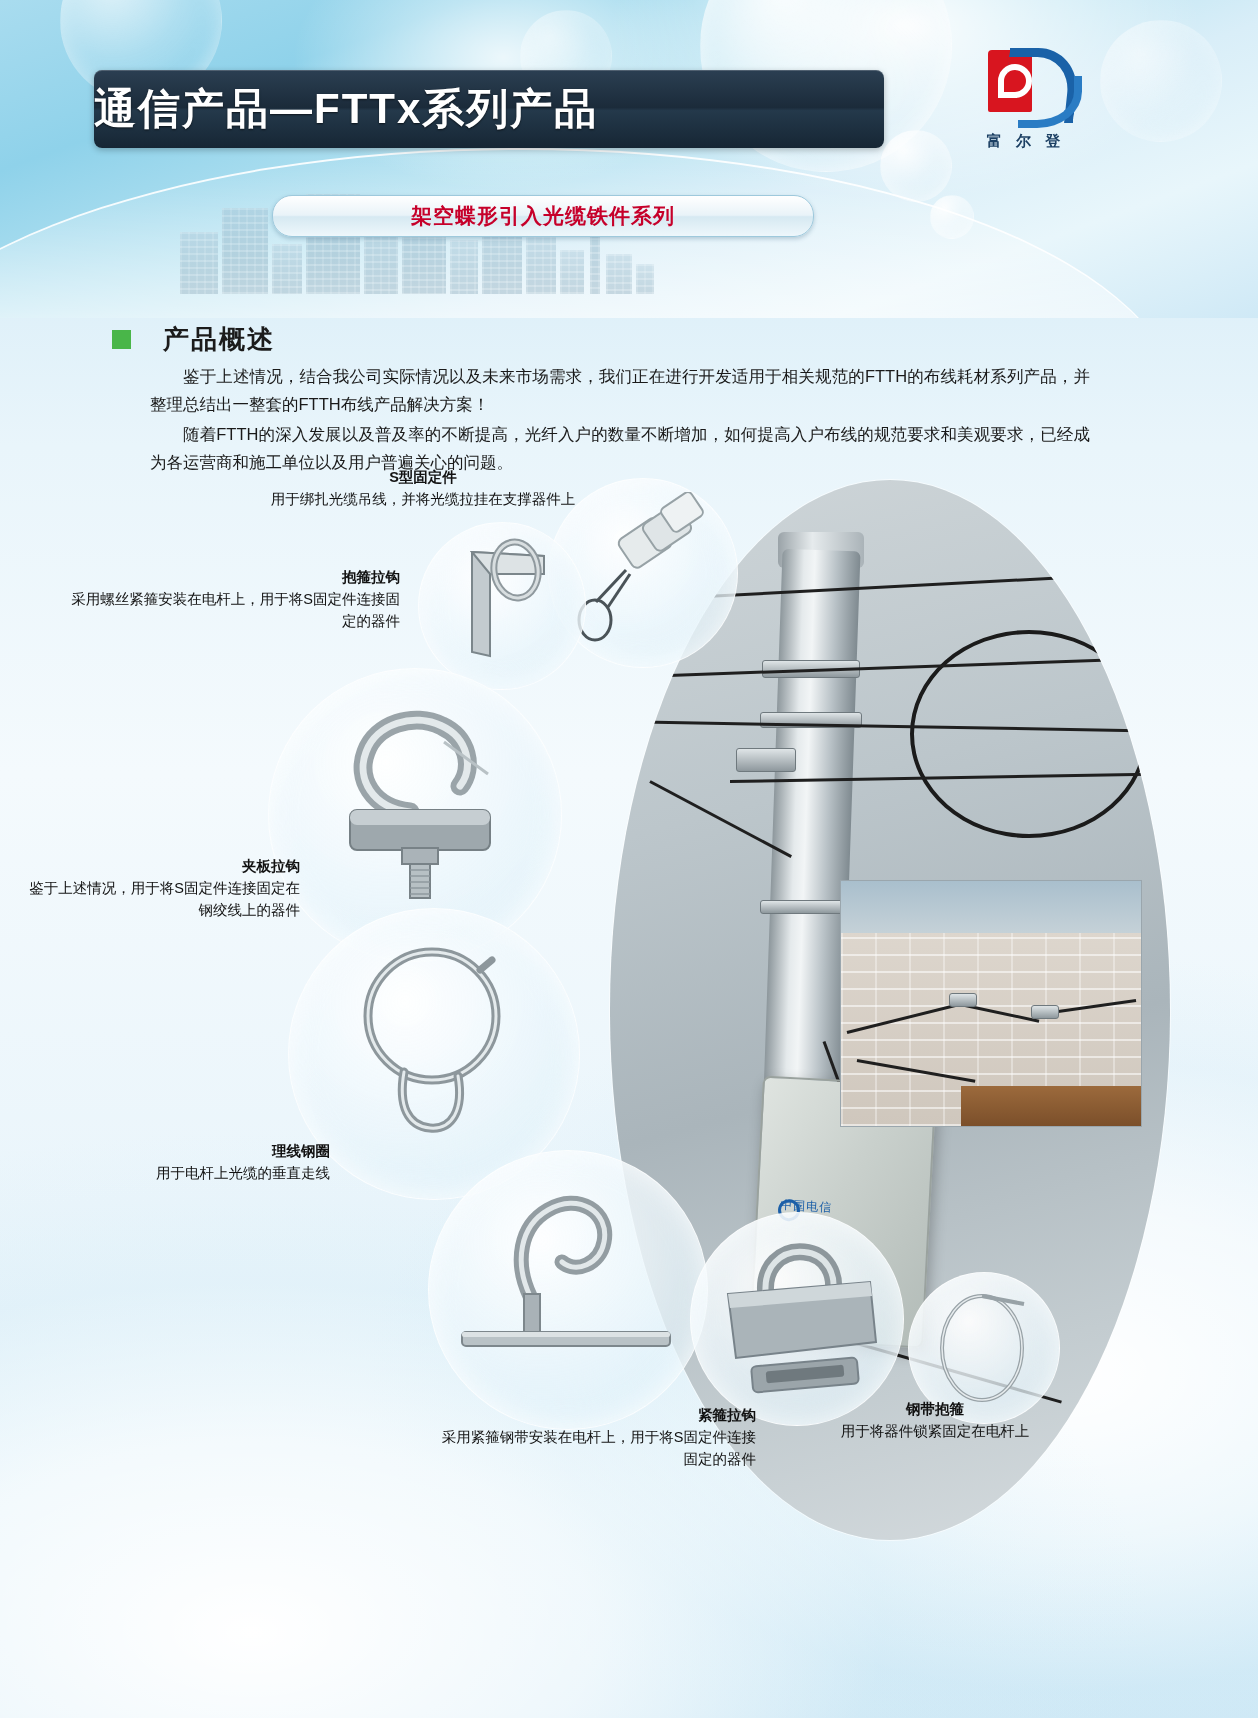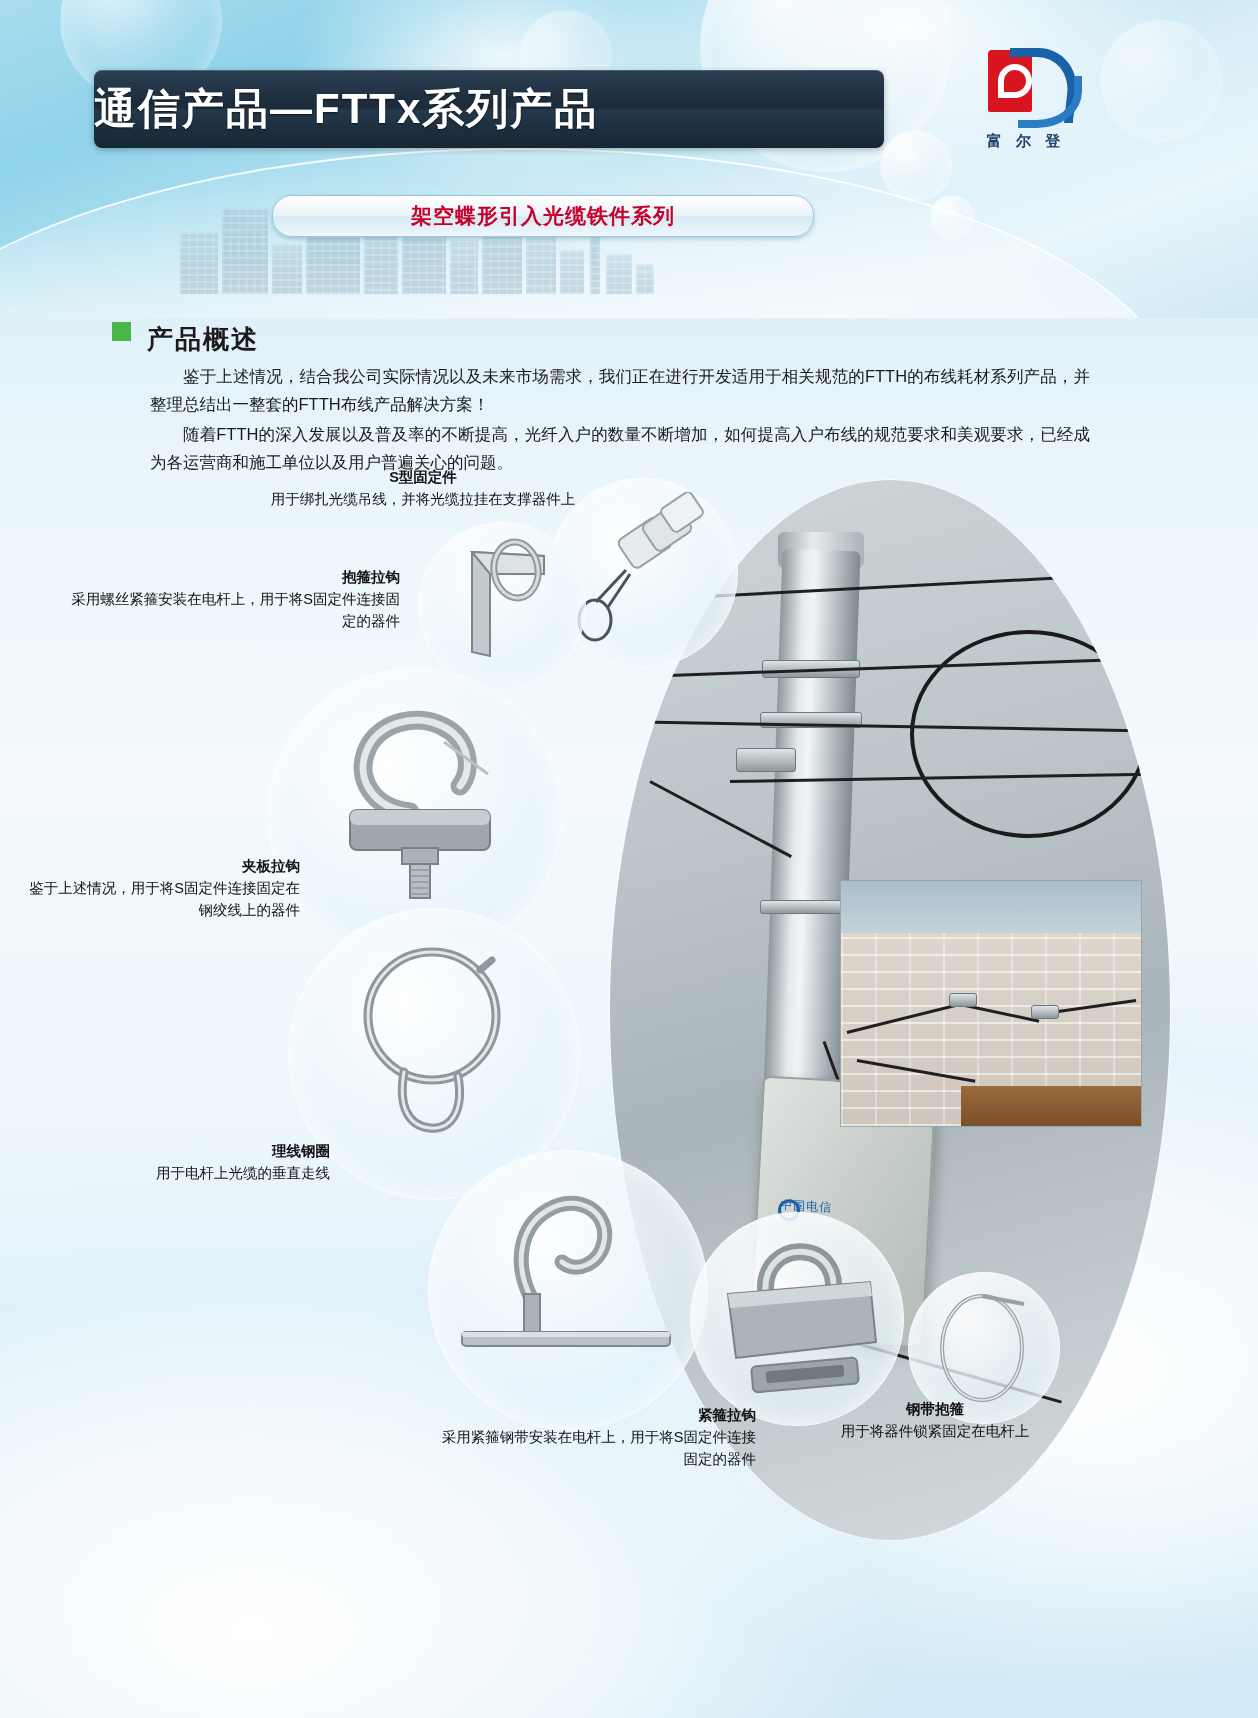--- a/index.html
+++ b/index.html
@@ -114,21 +114,21 @@
     border-right:8px solid #2a7cc4;
     border-bottom:8px solid #2a7cc4;
     border-radius:0 0 70% 0;
   }
   .logo-text{
     color:#1b3f63;font-size:15px;letter-spacing:5px;font-weight:bold;margin-top:10px;
   }
 
   
   .sect{
-    position:absolute;left:112px;top:322px;display:flex;gap:16px;
+    position:absolute;left:112px;top:322px;display:flex;align-items:center;gap:32px;
   }
   .sect-bullet{width:19px;height:19px;background:#49b649;display:inline-block;}
   .sect-title{font-size:26px;font-weight:bold;color:#1b1b1b;letter-spacing:2px;}
 
   
   .body-copy{
     position:absolute;left:150px;top:362px;width:940px;
     font-size:16.5px;line-height:28px;color:#1a1a1a;
   }
   .body-copy p{margin:0 0 2px 0;text-indent:2em;text-align:justify;}

